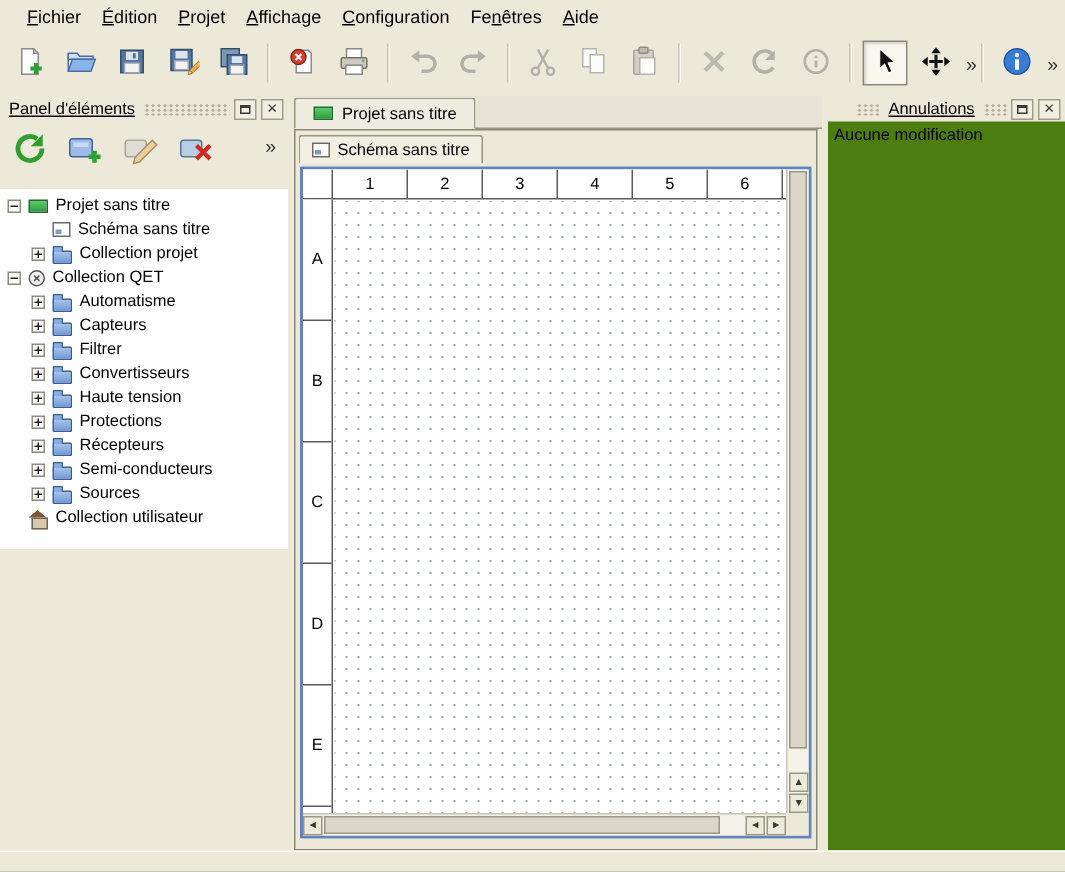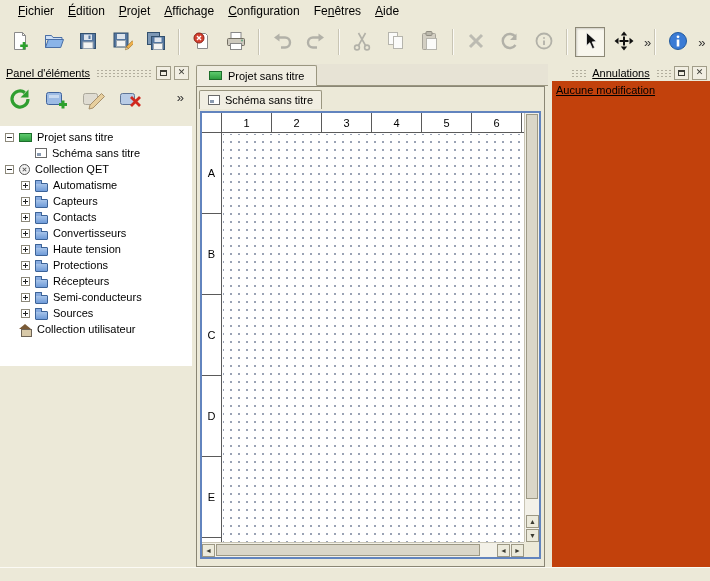--- a/index.html
+++ b/index.html
@@ -89,21 +89,21 @@
   .sbtn{position:absolute;width:13px;height:13px;background:#eceadb;border:1px solid #9c9884;
         display:flex;align-items:center;justify-content:center;font-size:7px;color:#3a3a30;}
   .vb1{bottom:14px;left:1px;} .vb2{bottom:0;left:1px;}
   .hscroll{position:absolute;left:0;bottom:0;right:15px;height:15px;background:#f3f1e8;border-top:1px solid #c8c4b4;}
   .hb-left{left:0;top:1px;}
   .hthumb{position:absolute;left:14px;top:1px;bottom:1px;right:44px;background:#dad6c8;border:1px solid #9c9884;}
   .hb1{right:14px;top:1px;} .hb2{right:0;top:1px;}
   .scroll-corner{position:absolute;right:0;bottom:0;width:15px;height:15px;background:#ece9d8;}
 
   
-  #undo-list{position:absolute;top:17px;left:0;right:0;bottom:0;background:#c2410c;text-decoration:underline;}
+  #undo-list{position:absolute;top:17px;left:0;right:0;bottom:0;background:#4d7c0f;}
   .undo-item{padding:3px 4px;font-size:11px;}
 
   
   #statusbar{position:absolute;left:0;right:0;bottom:0;height:14px;background:#ece9d8;border-top:1px solid #fbfaf4;}
 </style>
 </head>
 <body>
 
 <div id="app">
 
@@ -295,39 +295,44 @@
         <div class="tree-row d0">
             <span class="exp"></span>
             <span class="ti icon-project"></span>
             <span class="tlabel">Projet sans titre</span>
           </div>
         <div class="tree-row d1">
             <span class="exp hid"></span>
             <span class="ti icon-schema"></span>
             <span class="tlabel">Schéma sans titre</span>
           </div>
+        <div class="tree-row d1">
+            <span class="exp plus"></span>
+            <span class="ti icon-folder"></span>
+            <span class="tlabel">Collection projet</span>
+          </div>
         <div class="tree-row d0">
             <span class="exp"></span>
             <span class="ti icon-qet"></span>
             <span class="tlabel">Collection QET</span>
           </div>
         <div class="tree-row d1">
             <span class="exp plus"></span>
             <span class="ti icon-folder"></span>
             <span class="tlabel">Automatisme</span>
           </div>
         <div class="tree-row d1">
             <span class="exp plus"></span>
             <span class="ti icon-folder"></span>
             <span class="tlabel">Capteurs</span>
           </div>
         <div class="tree-row d1">
             <span class="exp plus"></span>
             <span class="ti icon-folder"></span>
-            <span class="tlabel">Contacts</span>
+            <span class="tlabel">Filtrer</span>
           </div>
         <div class="tree-row d1">
             <span class="exp plus"></span>
             <span class="ti icon-folder"></span>
             <span class="tlabel">Convertisseurs</span>
           </div>
         <div class="tree-row d1">
             <span class="exp plus"></span>
             <span class="ti icon-folder"></span>
             <span class="tlabel">Haute tension</span>

